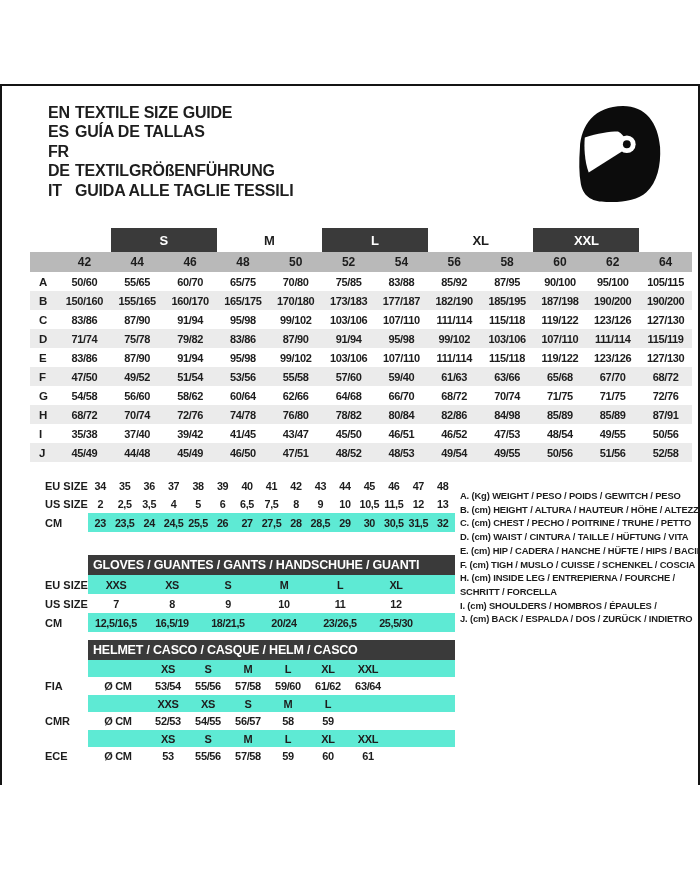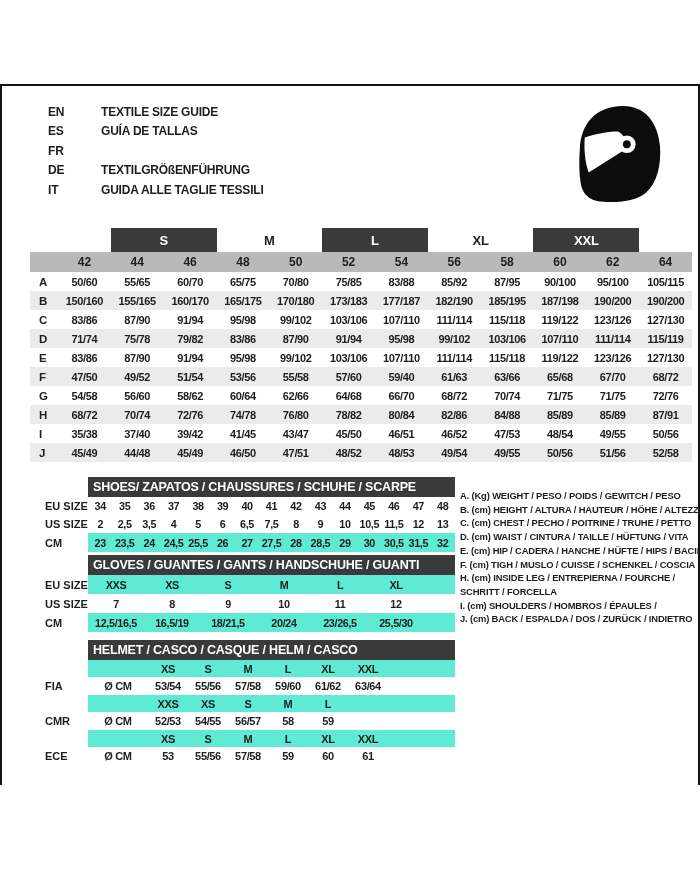--- a/index.html
+++ b/index.html
@@ -11,21 +11,21 @@
   .abs { position:absolute; }
 
   
   .frame {
     top:84px; left:0; width:696px; height:699px;
     border-top:2px solid #141414; border-left:2px solid #141414; border-right:2px solid #141414;
   }
 
   
   .langs { top:103px; left:48px; }
-  .lang-row { display:flex; font-weight:bold; font-size:12px; line-height:19.4px; letter-spacing:-0.2px;gap:26px; }
+  .lang-row { display:flex; font-weight:bold; font-size:16px; line-height:19.4px; letter-spacing:-0.2px; }
   .lang-code { width:27px; }
 
   .logo { top:105px; left:576px; width:88px; height:98px; }
 
   
   .textile { top:228px; left:30px; width:662px; font-weight:bold; }
   .t-groups, .t-numrow, .t-row { display:grid; grid-template-columns:28px repeat(12,1fr); }
   .t-groups { height:24px; }
   .grp { display:flex; align-items:center; justify-content:center; font-size:13px; letter-spacing:-0.2px; }
   .grp.dark { background:#3a3a3a; color:#ffffff; }
@@ -234,21 +234,21 @@
       <div class="t-row shade">
         <div class="t-label">H</div>
         <div class="t-cell">68/72</div>
         <div class="t-cell">70/74</div>
         <div class="t-cell">72/76</div>
         <div class="t-cell">74/78</div>
         <div class="t-cell">76/80</div>
         <div class="t-cell">78/82</div>
         <div class="t-cell">80/84</div>
         <div class="t-cell">82/86</div>
-        <div class="t-cell">84/88</div>
+        <div class="t-cell">84/98</div>
         <div class="t-cell">85/89</div>
         <div class="t-cell">85/89</div>
         <div class="t-cell">87/91</div>
       </div>
       <div class="t-row">
         <div class="t-label">I</div>
         <div class="t-cell">35/38</div>
         <div class="t-cell">37/40</div>
         <div class="t-cell">39/42</div>
         <div class="t-cell">41/45</div>
@@ -273,21 +273,20 @@
         <div class="t-cell">49/54</div>
         <div class="t-cell">49/55</div>
         <div class="t-cell">50/56</div>
         <div class="t-cell">51/56</div>
         <div class="t-cell">52/58</div>
       </div>
     </div>
 </div>
 
 <div class="abs subtable shoes">
-  <div class="bar">SHOES/ ZAPATOS / CHAUSSURES / SCHUHE / SCARPE</div>
   <div>
       <div class="s-row shoes-row">
         <div class="s-label">EU SIZE</div>
         <div class="s-band shoes-band">
           <div>34</div>
           <div>35</div>
           <div>36</div>
           <div>37</div>
           <div>38</div>
           <div>39</div>

